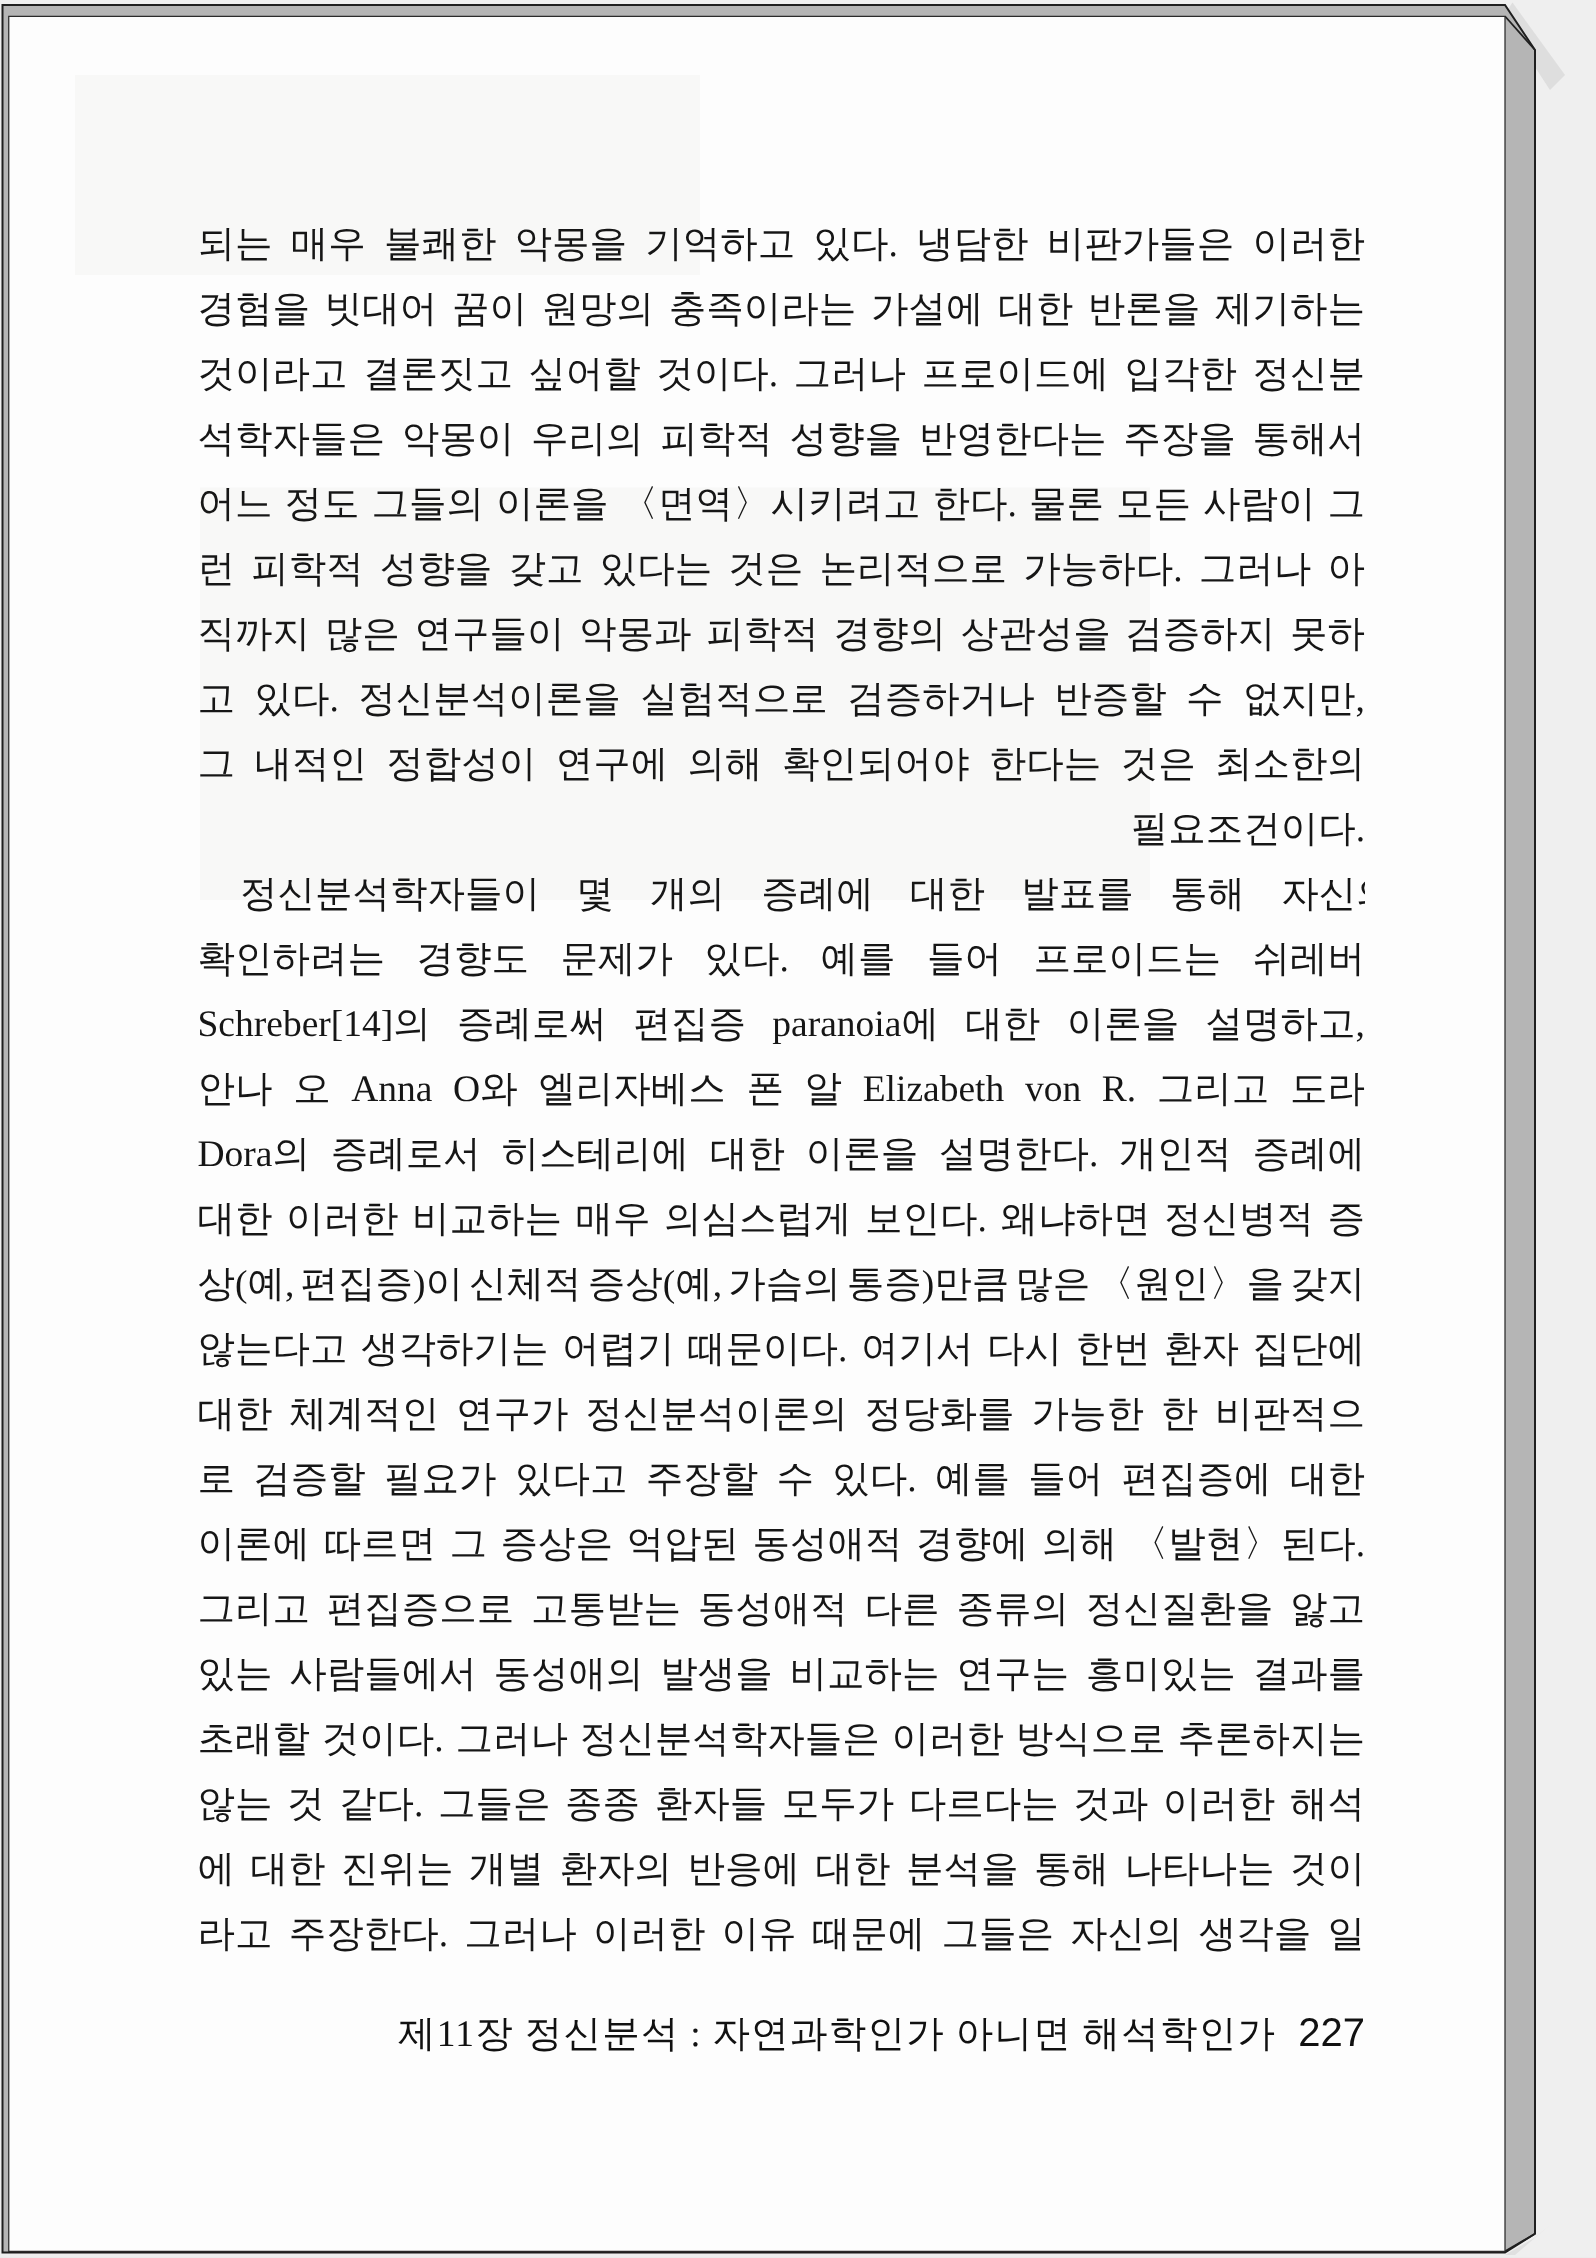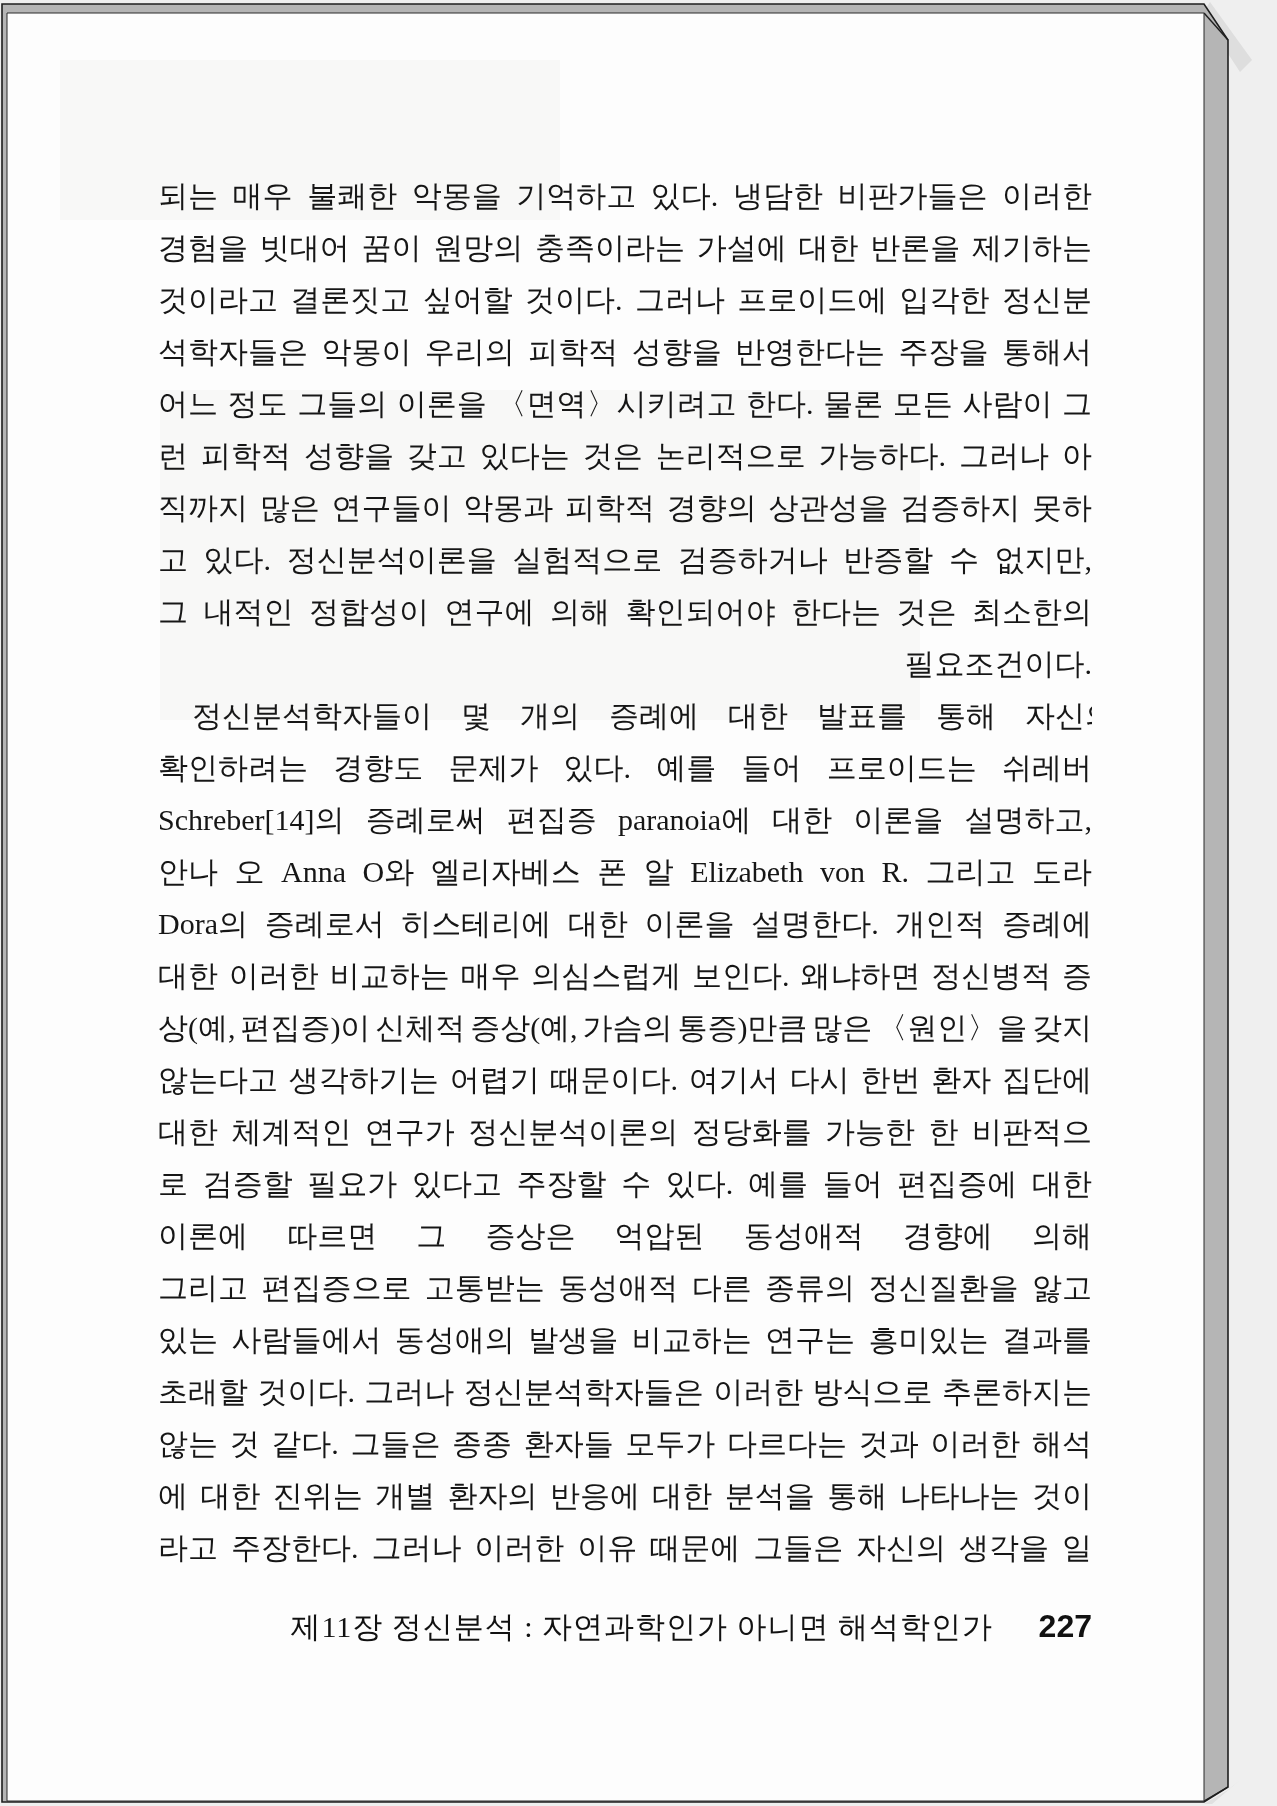--- a/index.html
+++ b/index.html
@@ -30,21 +30,21 @@
   .line.indent{padding-left:34px;gap:29px;}
   .footer{
     position:absolute;left:158px;top:1600px;width:934px;
     text-align:right;
     font-size:30px;line-height:52px;color:#111;
     white-space:nowrap;
   }
   .footer .chapter{letter-spacing:1px;font-family:Liberation Serif, serif;}
   .footer .pageno{
     font-family:"Liberation Sans","DejaVu Sans",sans-serif;
-    font-weight:bold;font-size:32px;margin-left:38px;
+    font-weight:normal;font-size:32px;margin-left:10px;
   }
 </style>
 </head>
 <body>
 
 <div class="canvas">
 
   <svg class="backdrop" viewBox="0 0 1277 1806" xmlns="http://www.w3.org/2000/svg" aria-hidden="true">
     <rect x="0" y="0" width="1277" height="1806" fill="#efefef"></rect>
 
@@ -274,20 +274,21 @@
       </div>
       <div class="line">
         <span>이론에</span>
         <span>따르면</span>
         <span>그</span>
         <span>증상은</span>
         <span>억압된</span>
         <span>동성애적</span>
         <span>경향에</span>
         <span>의해</span>
+        <span>〈발현〉된다.</span>
       </div>
       <div class="line">
         <span>그리고</span>
         <span>편집증으로</span>
         <span>고통받는</span>
         <span>동성애적</span>
         <span>다른</span>
         <span>종류의</span>
         <span>정신질환을</span>
         <span>앓고</span>

